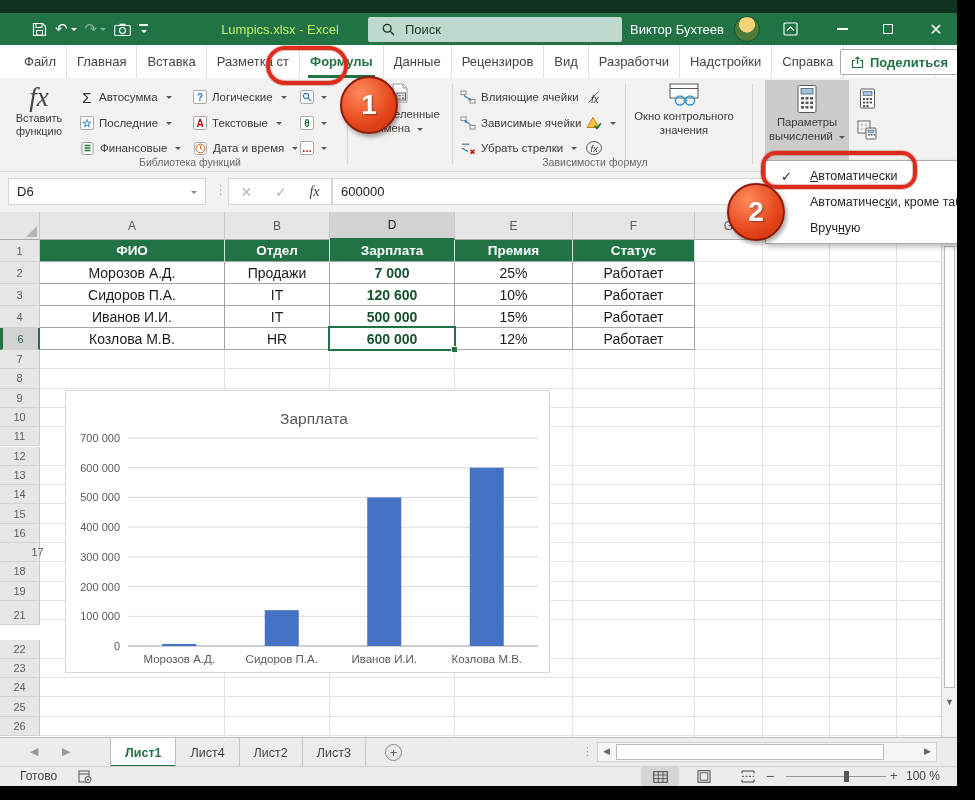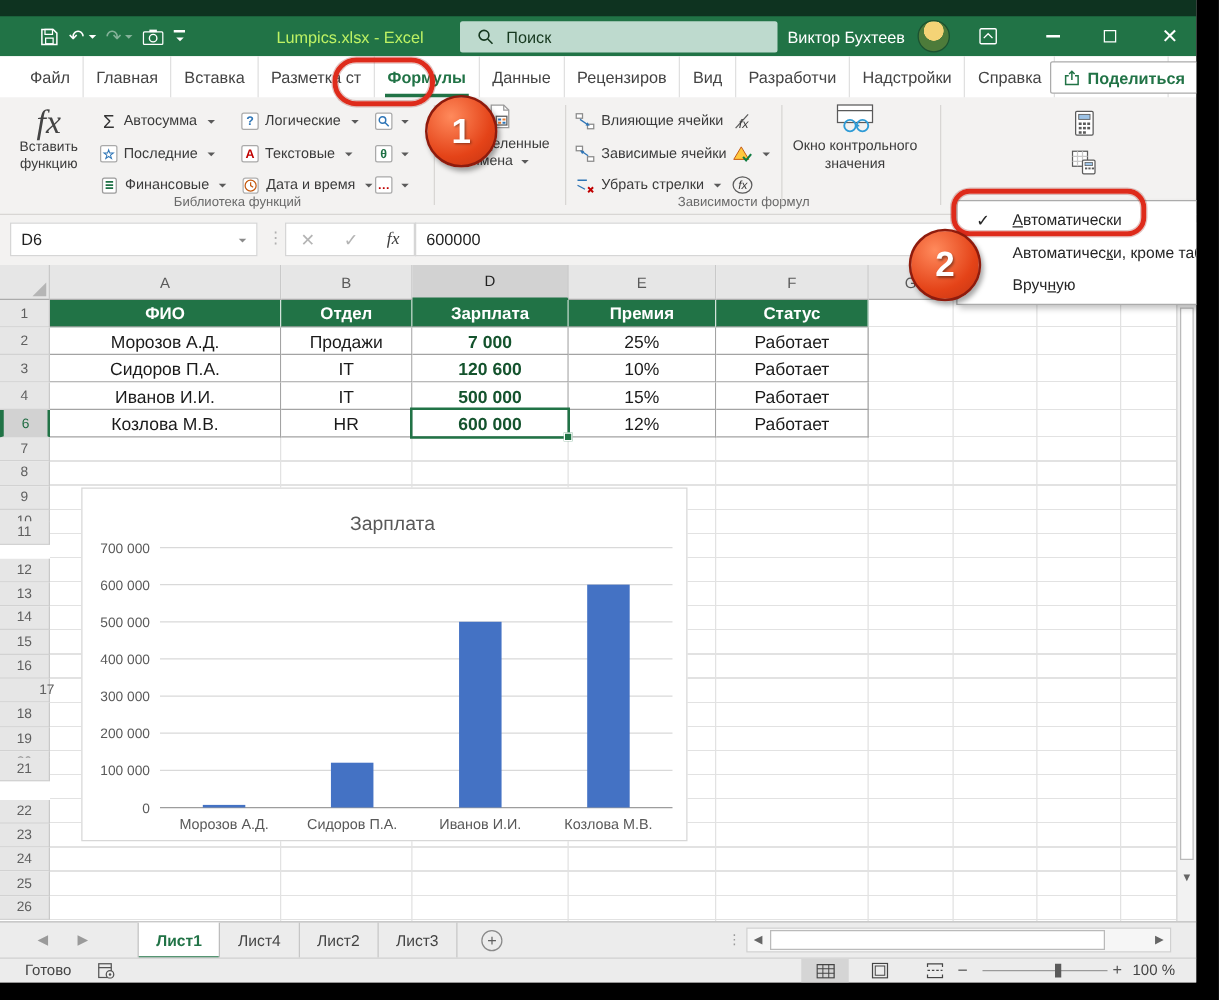--- a/index.html
+++ b/index.html
@@ -256,20 +256,39 @@
           <rect x="3" y="2" width="28" height="14" fill="#fff" stroke="#5a5a5a"></rect>
           <path d="M3 6.5h28" stroke="#5a5a5a"></path>
           <circle cx="13" cy="18.5" r="4.6" fill="none" stroke="#2E9BD6" stroke-width="1.5"></circle>
           <circle cx="23" cy="18.5" r="4.6" fill="none" stroke="#2E9BD6" stroke-width="1.5"></circle>
           <path d="M17.6 18.5h2.8" stroke="#2E9BD6" stroke-width="1.3"></path>
         </svg>
       <div class="l">Окно контрольного</div>
       <div class="l">значения</div>
     </div>
     <div class="gdiv" style="left:752px"></div>
+    <div id="calcbtn">
+      <svg width="24" height="30" viewBox="0 0 24 30" style="margin-top:4px">
+          <rect x="3" y="1.5" width="18" height="27" rx="1.5" fill="#fff" stroke="#5a5a5a"></rect>
+          <rect x="6" y="4.5" width="12" height="5.5" fill="#9DC3E6" stroke="#5a5a5a" stroke-width="0.8"></rect>
+          <g fill="#5a5a5a">
+            <rect x="6" y="13" width="3" height="2.6"></rect>
+            <rect x="10.5" y="13" width="3" height="2.6"></rect>
+            <rect x="15" y="13" width="3" height="2.6"></rect>
+            <rect x="6" y="17.5" width="3" height="2.6"></rect>
+            <rect x="10.5" y="17.5" width="3" height="2.6"></rect>
+            <rect x="15" y="17.5" width="3" height="2.6"></rect>
+            <rect x="6" y="22" width="3" height="2.6"></rect>
+            <rect x="10.5" y="22" width="3" height="2.6"></rect>
+            <rect x="15" y="22" width="3" height="2.6"></rect>
+          </g>
+        </svg>
+      <div class="l">Параметры</div>
+      <div class="l"><span>вычислений</span> <span class="cv" style="color:#5a5a5a"></span></div>
+    </div>
     <div class="smallbtn" style="top:6px">
       <svg width="17" height="21" viewBox="0 0 17 21">
           <rect x="1.5" y="1" width="14" height="19" rx="1" fill="#fff" stroke="#5a5a5a"></rect>
           <rect x="4" y="3.5" width="9" height="4" fill="#9DC3E6" stroke="#5a5a5a" stroke-width="0.7"></rect>
           <g fill="#5a5a5a">
             <rect x="4" y="10" width="2.3" height="2"></rect>
             <rect x="7.4" y="10" width="2.3" height="2"></rect>
             <rect x="10.8" y="10" width="2.3" height="2"></rect>
             <rect x="4" y="13.5" width="2.3" height="2"></rect>
             <rect x="7.4" y="13.5" width="2.3" height="2"></rect>
@@ -446,21 +465,21 @@
     <div id="rowheads">
         <div class="rh" style="top: 0px; height: 22px;">1</div>
         <div class="rh" style="top: 22px; height: 22px;">2</div>
         <div class="rh" style="top: 44px; height: 22px;">3</div>
         <div class="rh" style="top: 66px; height: 22px;">4</div>
         <div class="rh sel" style="top: 88px; height: 22px;">6</div>
         <div class="rh" style="top: 110px; height: 19.3px;">7</div>
         <div class="rh" style="top: 129.3px; height: 19.3px;">8</div>
         <div class="rh" style="top: 148.6px; height: 19.3px;">9</div>
         <div class="rh" style="top: 167.9px; height: 19.3px;">10</div>
-        <div class="rh" style="top: 177px; height: 19.3px;">11</div>
+        <div class="rh" style="top: 187px; height: 19.3px;">11</div>
         <div class="rh" style="top: 206.5px; height: 19.3px;">12</div>
         <div class="rh" style="top: 225.8px; height: 19.3px;">13</div>
         <div class="rh" style="top: 245.1px; height: 19.3px;">14</div>
         <div class="rh" style="top: 264.4px; height: 19.3px;">15</div>
         <div class="rh" style="top: 283.7px; height: 19.3px;">16</div>
         <div class="rh" style="top: 303px; height: 19.3px; padding-left: 36px;">17</div>
         <div class="rh" style="top: 322.3px; height: 19.3px;">18</div>
         <div class="rh" style="top: 341.6px; height: 19.3px;">19</div>
         <div class="rh" style="top: 360.9px; height: 19.3px;">20</div>
         <div class="rh" style="top: 366px; height: 19.3px;">21</div>

